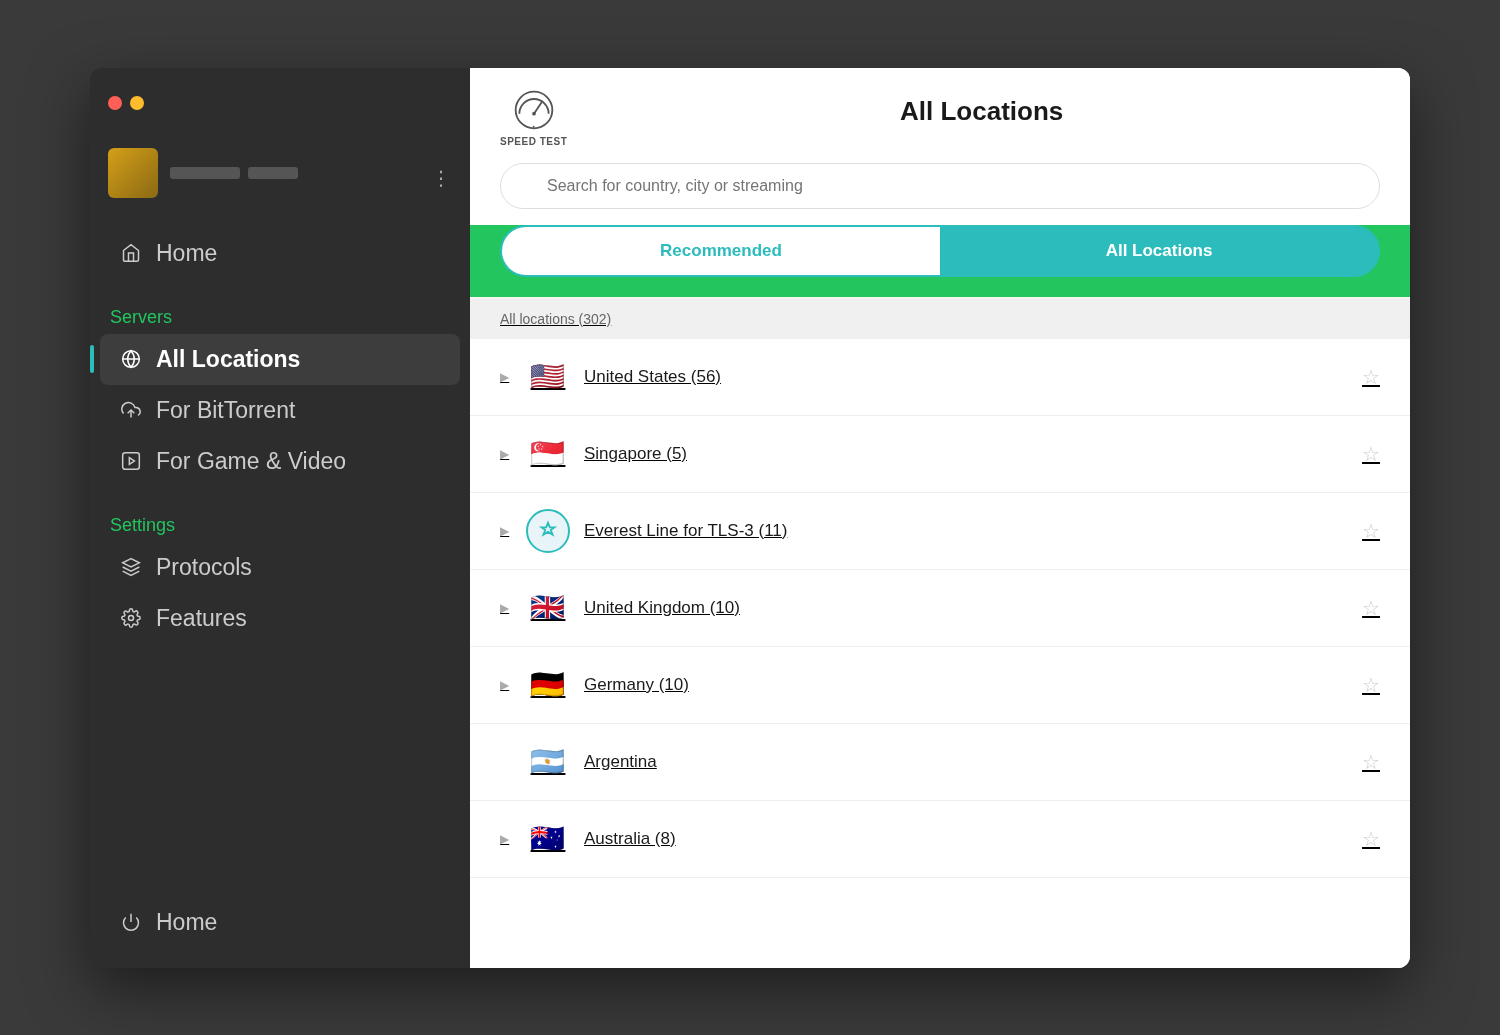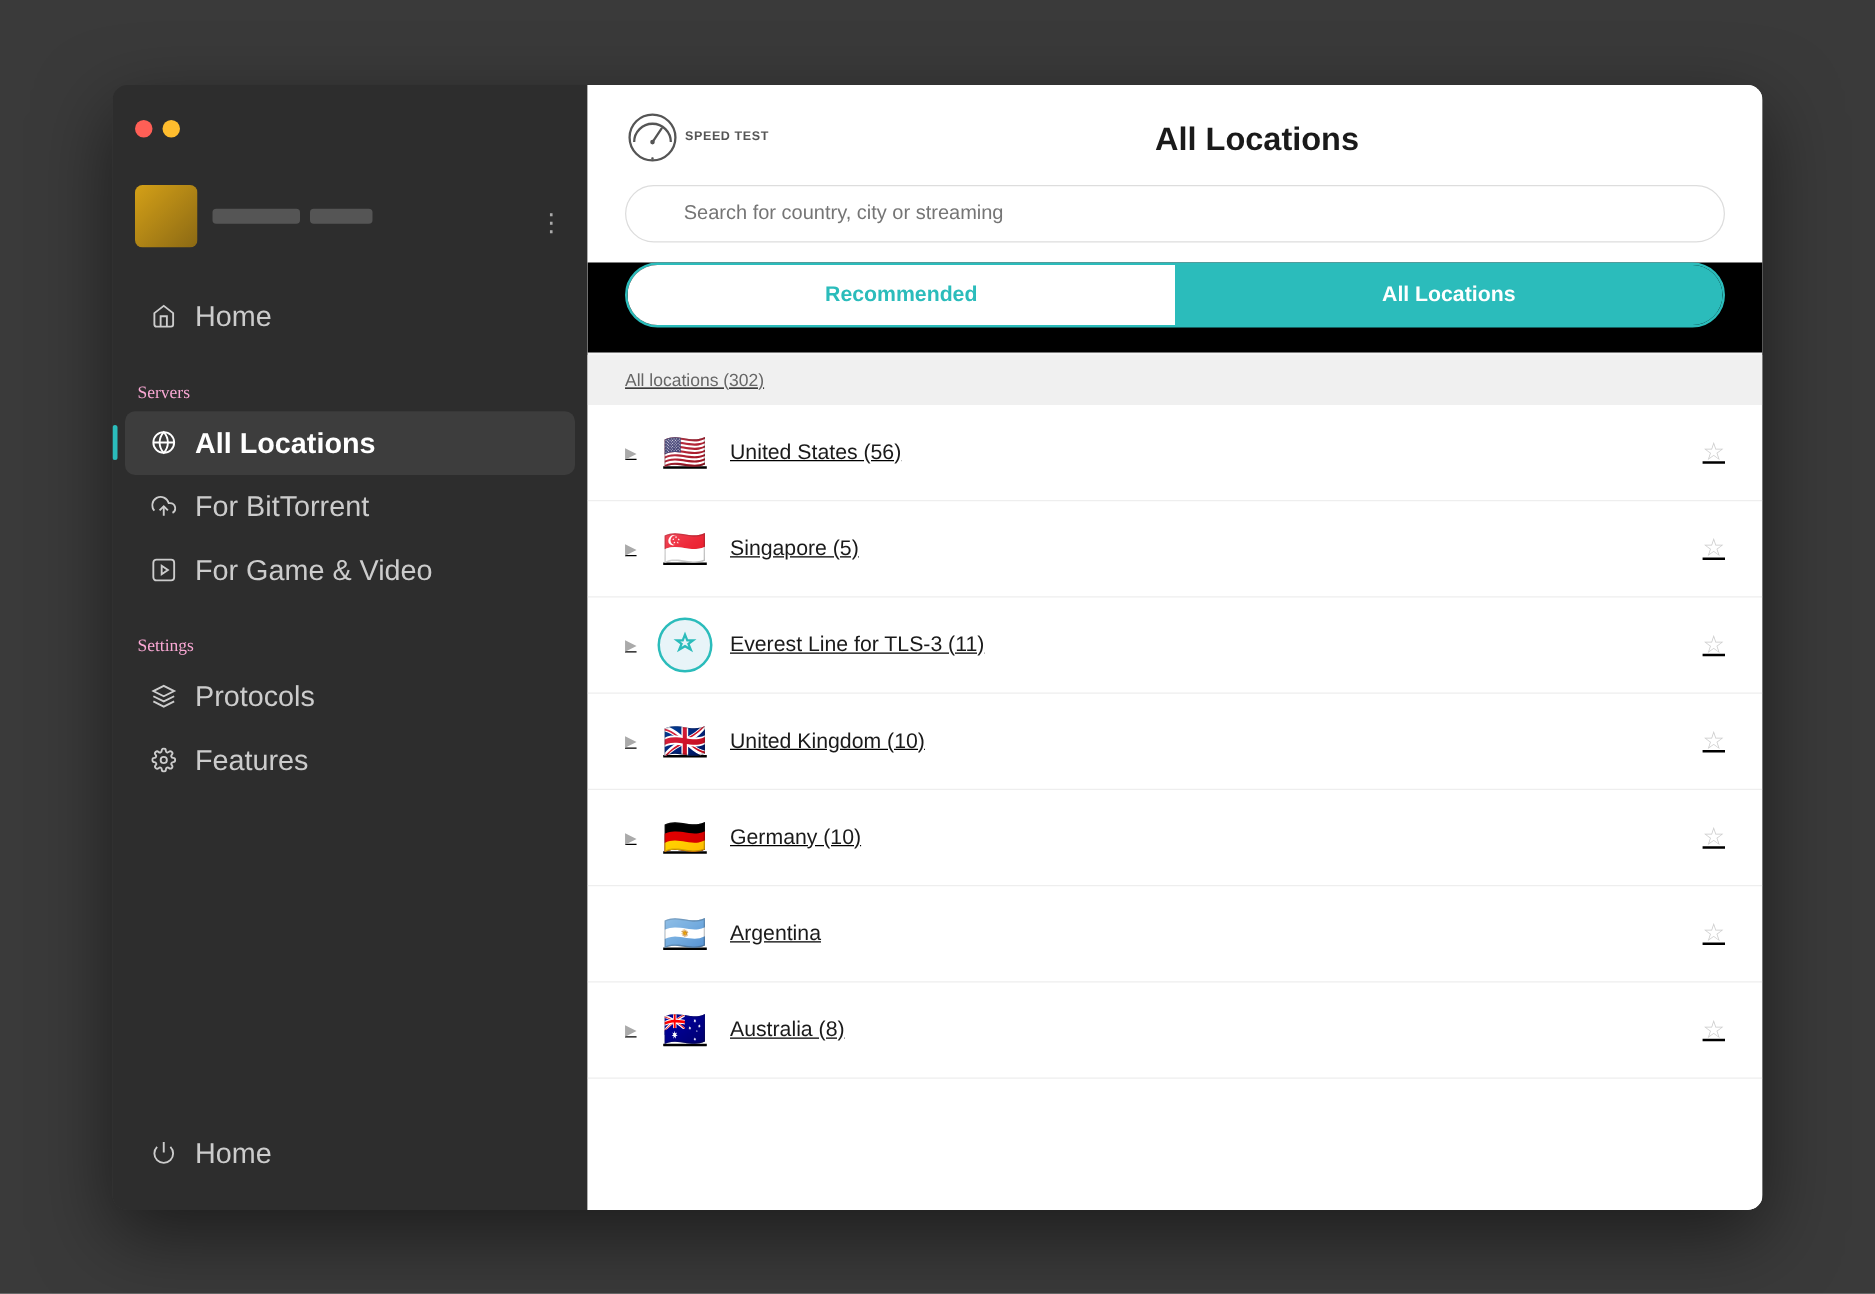--- a/index.html
+++ b/index.html
@@ -91,25 +91,24 @@
       transform: translateY(-50%);
       color: #aaa;
       font-size: 20px;
       cursor: pointer;
       letter-spacing: 1px;
     }
     .nav-section {
       padding: 10px 0;
     }
     .nav-label {
-      color: #f9a8d4;
-      font-size: 14px;
+      color: #22c55e;
+      font-size: 18px;
       padding: 8px 20px 6px;
       font-weight: 400;
-      font-family: Liberation Serif, serif;
     }
     .nav-item {
       display: flex;
       align-items: center;
       gap: 14px;
       padding: 12px 20px;
       color: #ccc;
       font-size: 23px;
       font-weight: 400;
       cursor: pointer;
@@ -162,21 +161,21 @@
     }
     .main-header {
       background: #fff;
       padding: 20px 30px 0;
       display: flex;
       align-items: flex-start;
       gap: 16px;
     }
     .speed-test-icon {
       display: flex;
-      flex-direction: row;
+      flex-direction: column;
       align-items: center;
       gap: 4px;
       cursor: pointer;
     }
     .speed-test-icon svg {
       width: 44px;
       height: 44px;
     }
     .speed-test-label {
       font-size: 10px;
@@ -214,21 +213,21 @@
     }
     .search-icon-pos {
       position: absolute;
       left: 16px;
       top: 50%;
       transform: translateY(-50%);
       color: #aaa;
       font-size: 18px;
     }
     .tab-container {
-      background: #000000;
+      background: #22c55e;
       padding: 0 30px 20px;
     }
     .tab-row {
       display: flex;
       border: 2px solid #2bbcbb;
       border-radius: 30px;
       overflow: hidden;
     }
     .tab-btn {
       flex: 1;

